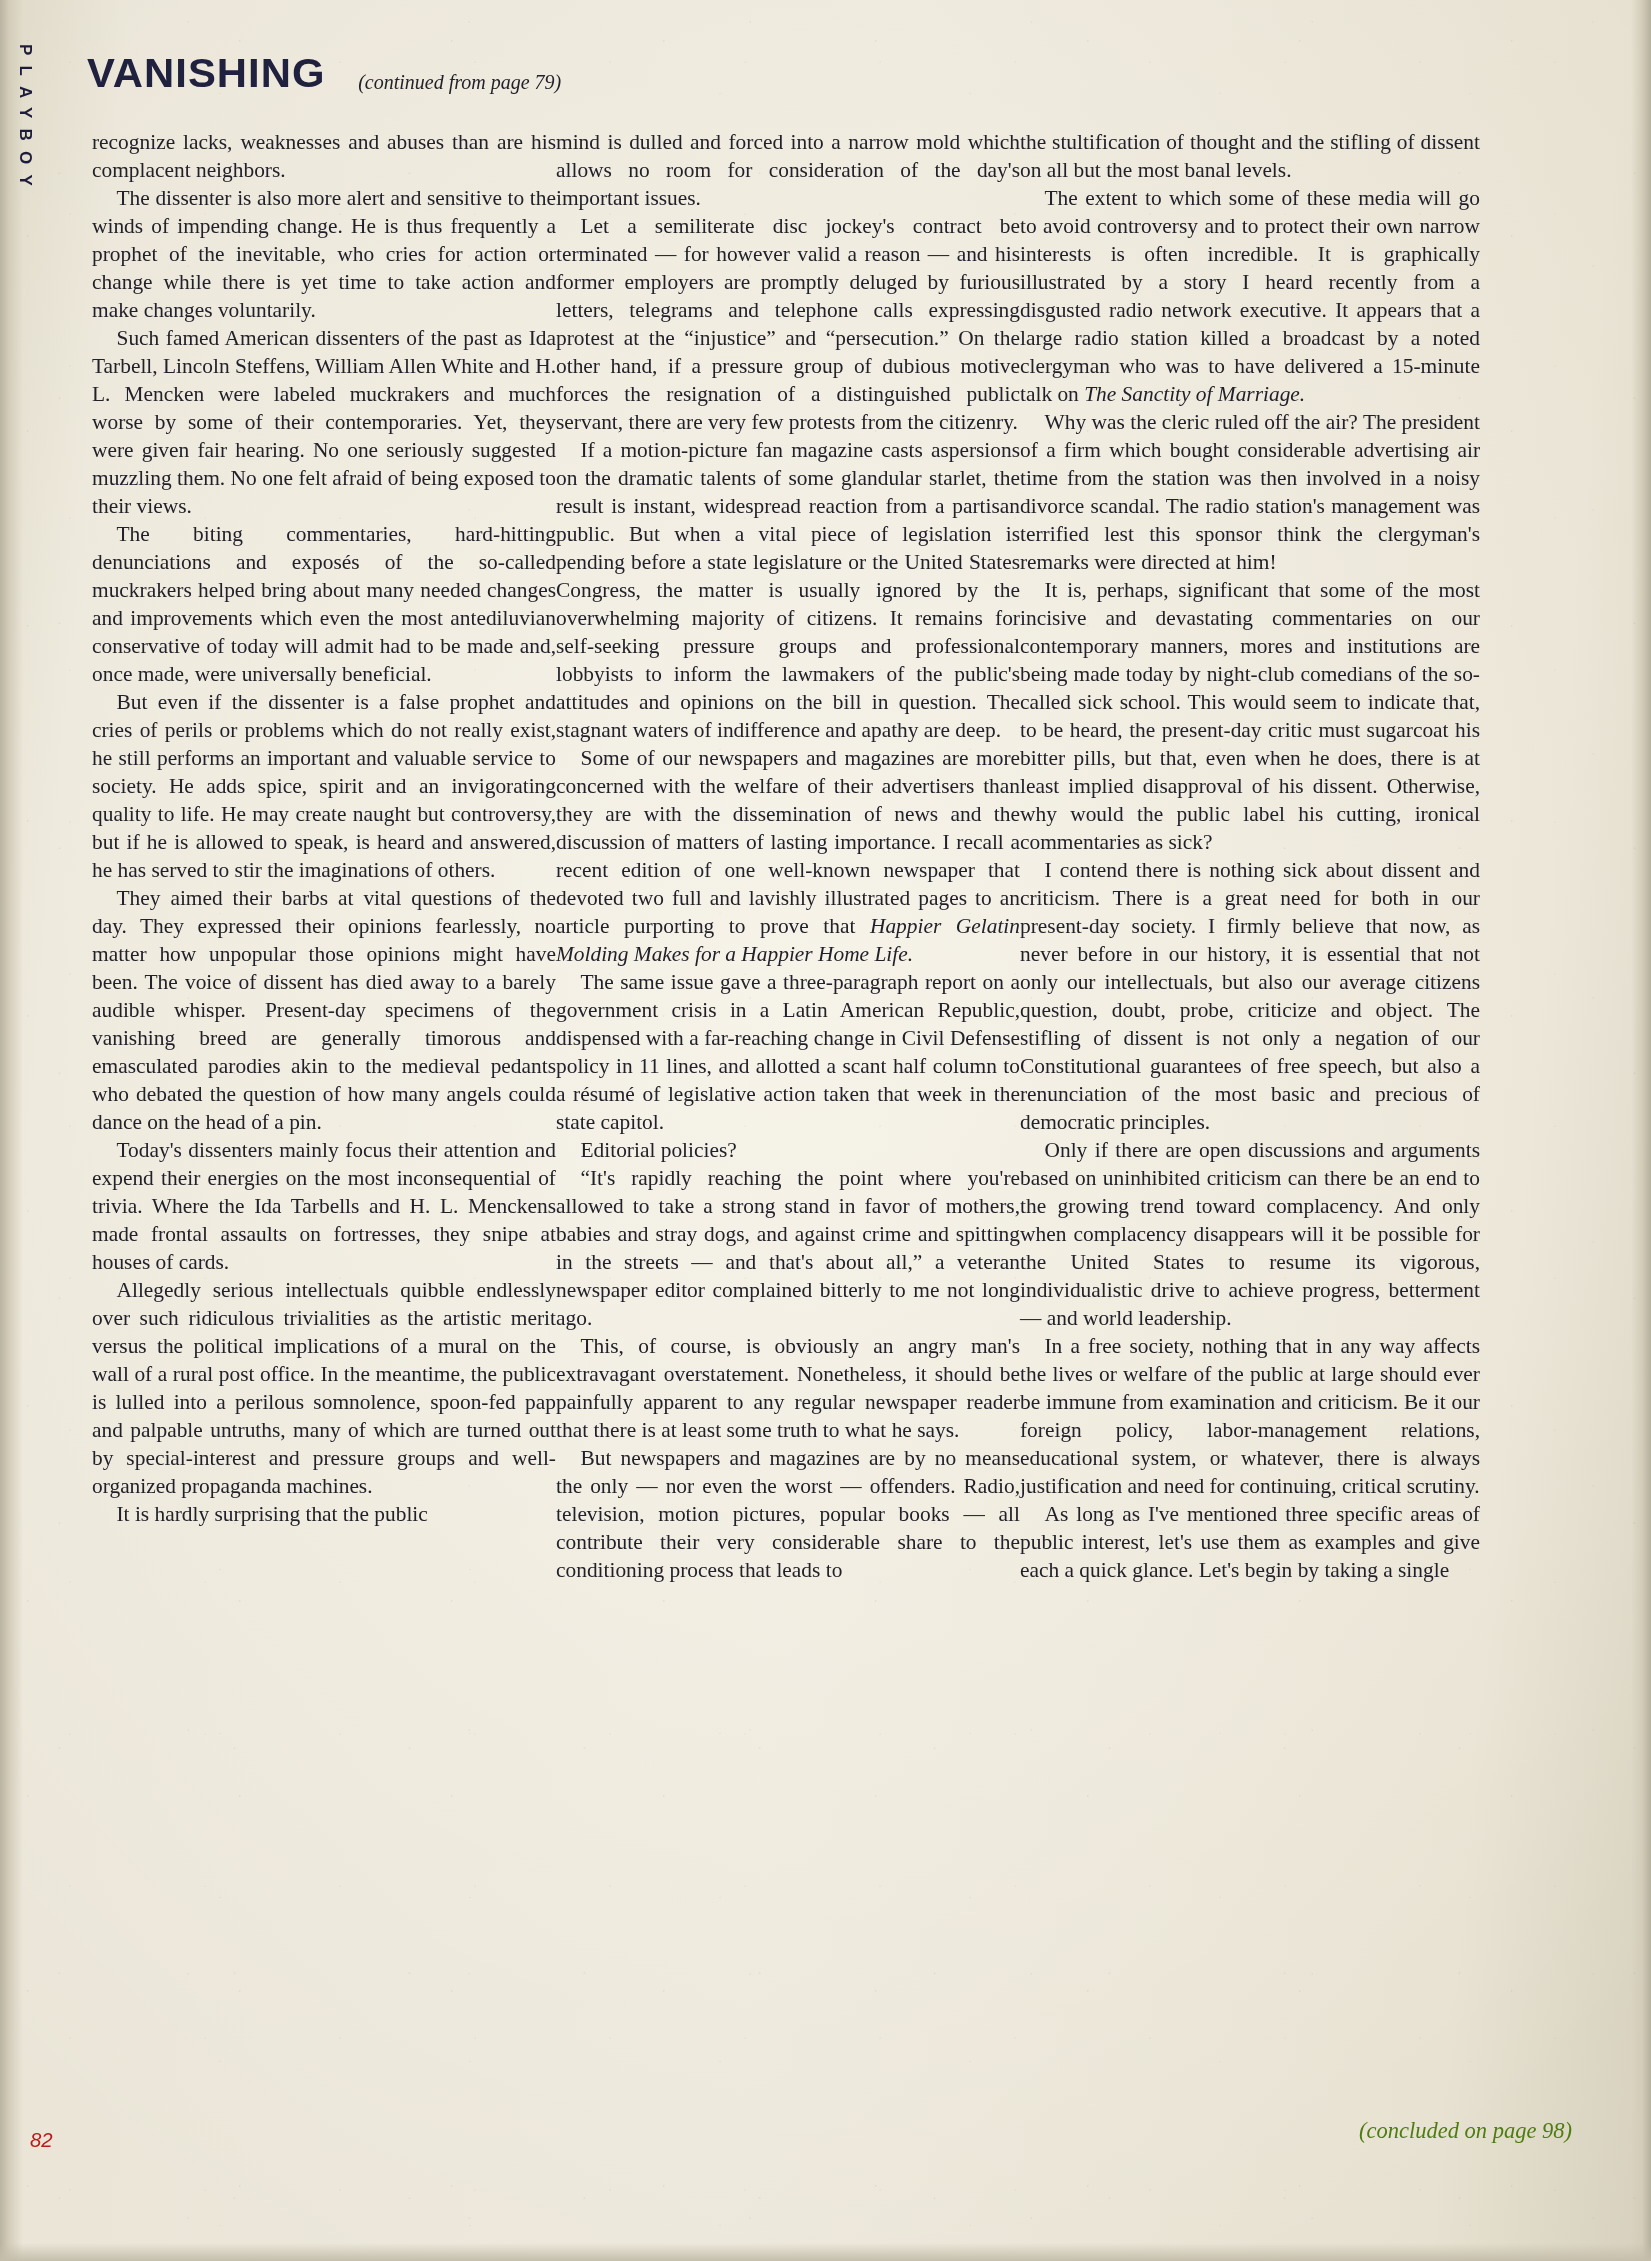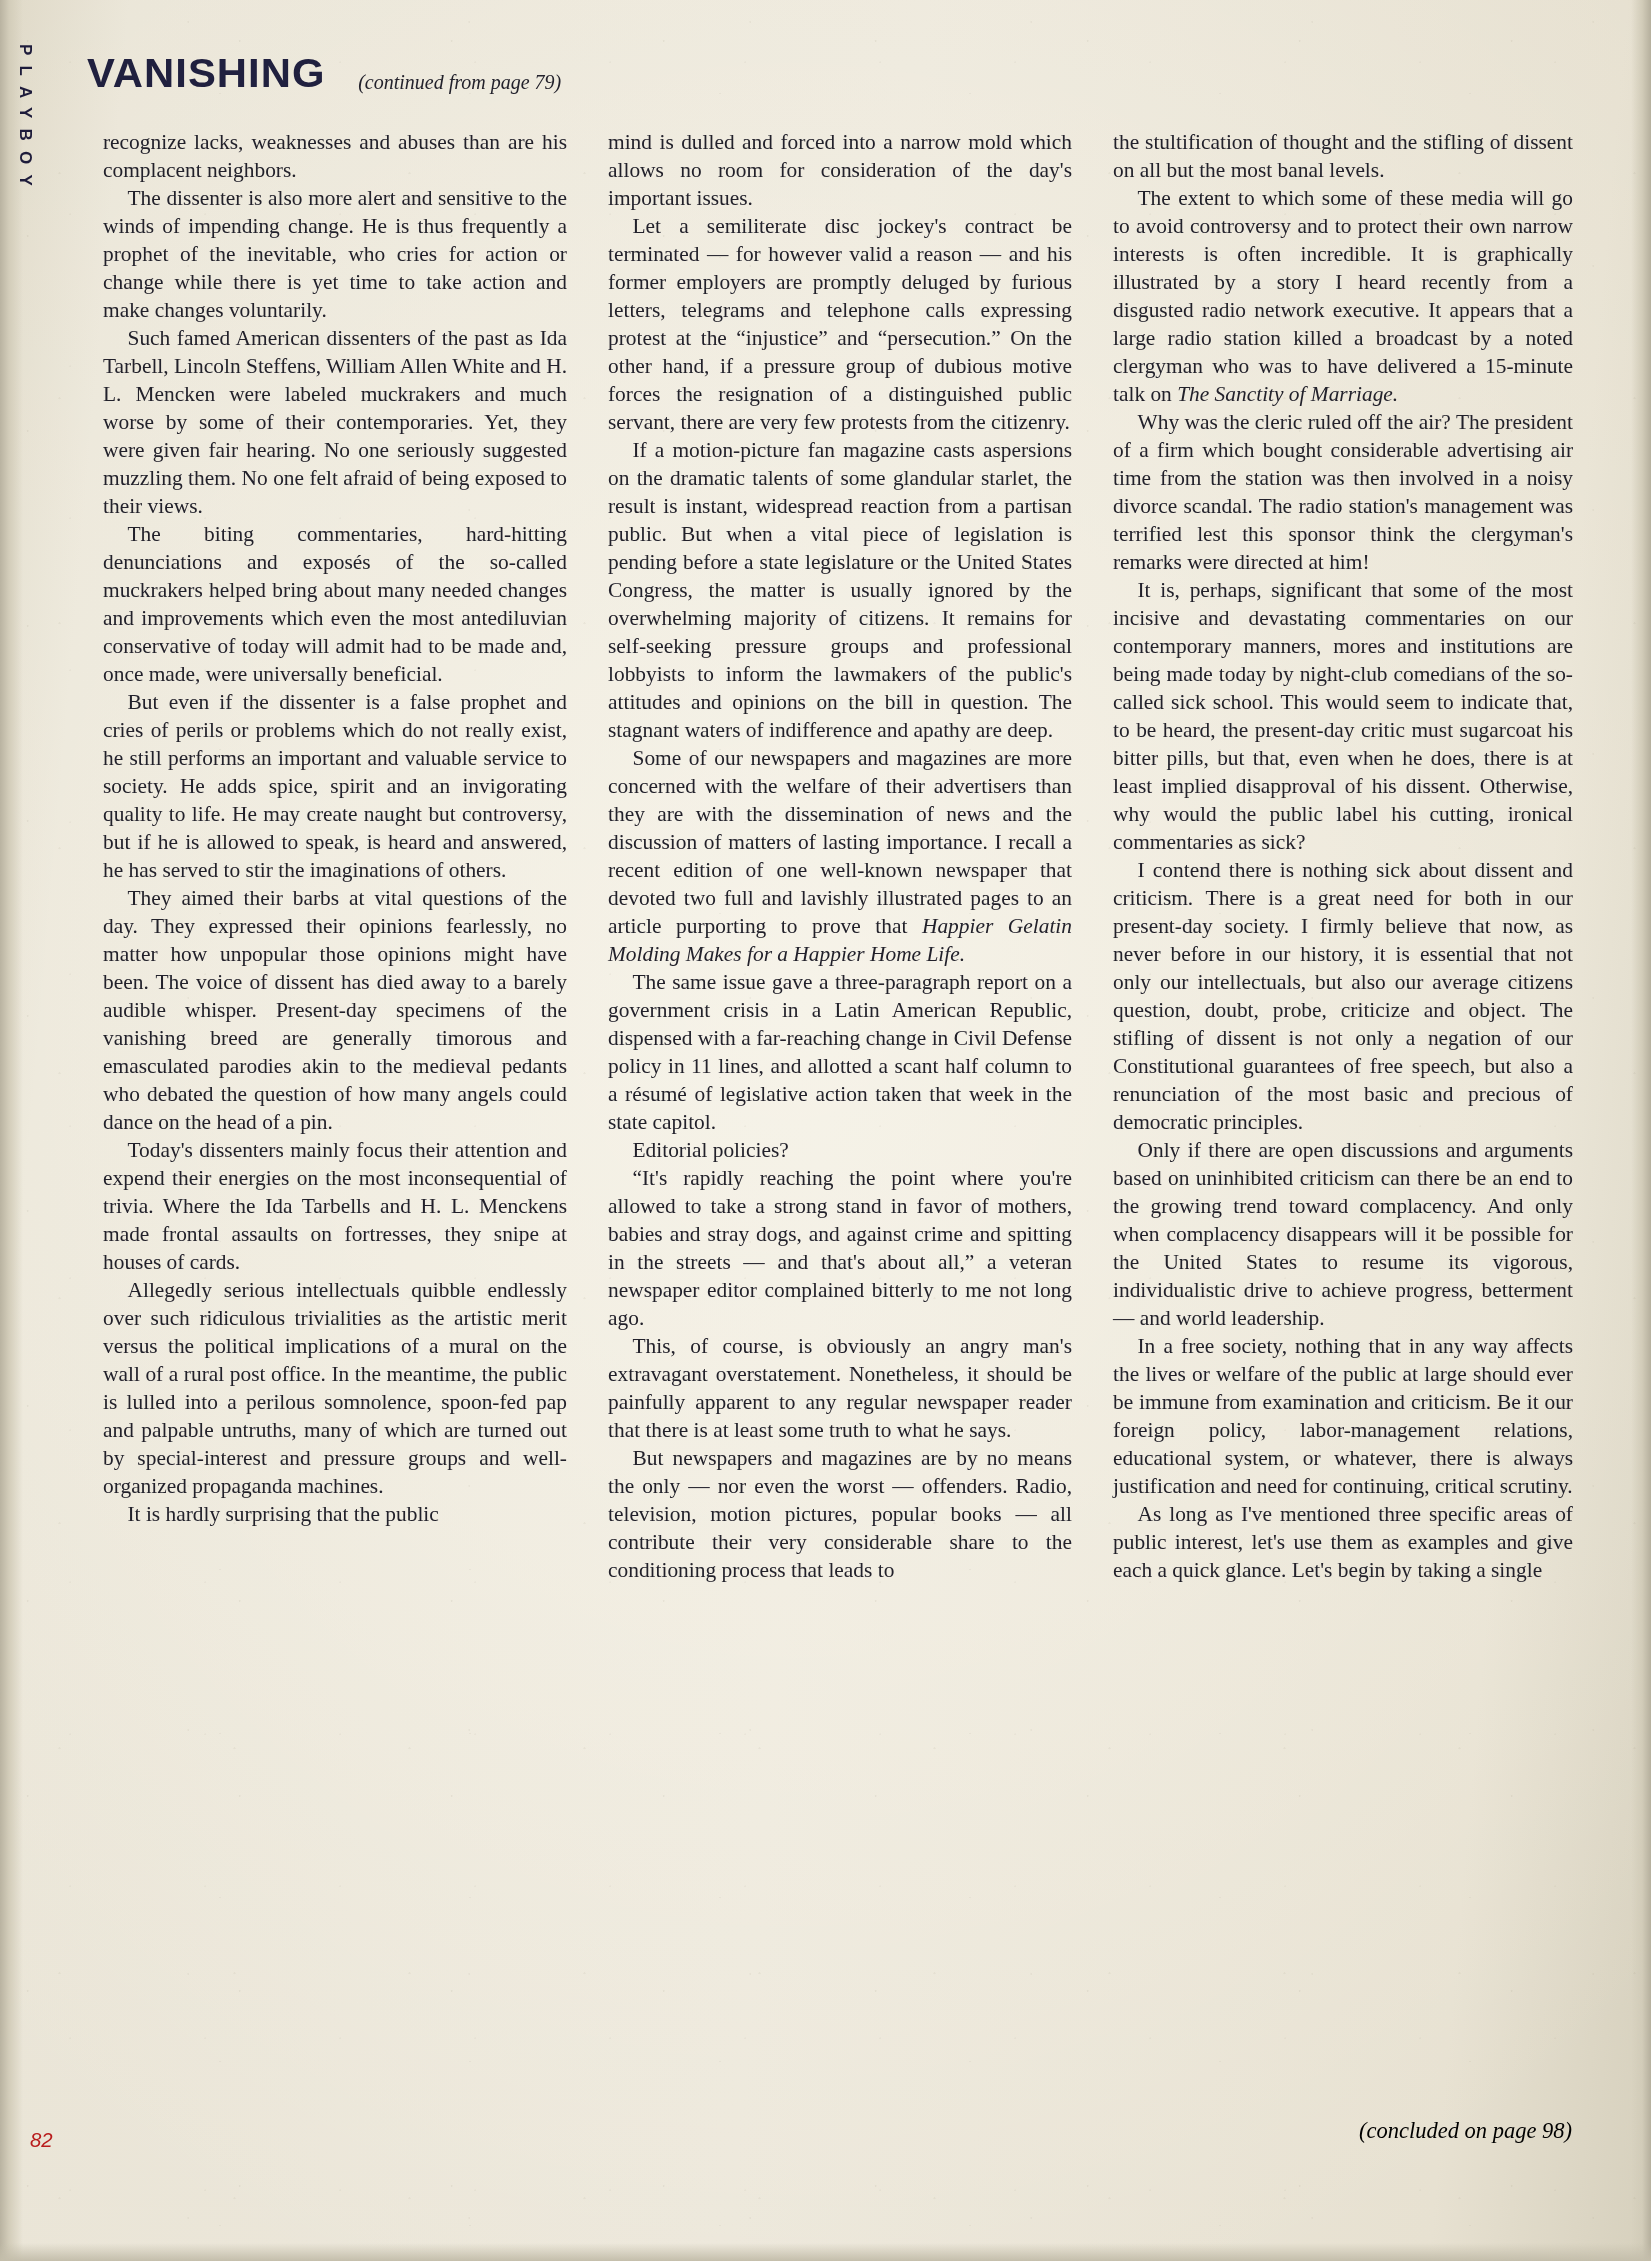--- a/index.html
+++ b/index.html
@@ -90,26 +90,25 @@
     font-family: "Liberation Serif", serif;
     font-style: italic;
     font-size: 20px;
     color: #23222c;
     margin-left: 17px;
   }
 
   
   #columns {
     position: absolute;
-    left: 103px;
+    left: 92px;
     top: 128px;
     width: 1470px;
     height: 2015px;
     display: flex;
-    justify-content: space-between;
   }
   .column {
     width: 464px;
     font-size: 21.4px;
     line-height: 28px;
     color: #22212b;
     text-align: justify;
     text-justify: inter-word;
     hyphens: none;
   }
@@ -139,21 +138,21 @@
     font-style: italic;
   }
   
   #concluded-on {
     position: absolute;
     right: 79px;
     top: 2118px;
     font-family: "Liberation Serif", serif;
     font-style: italic;
     font-size: 22.5px;
-    color: #000000;
+    color: #4d7c0f;
     white-space: nowrap;
   }
 
   
   #speckle {
     position: absolute;
     inset: 0;
     pointer-events: none;
     opacity: 0.30;
     background-image:

